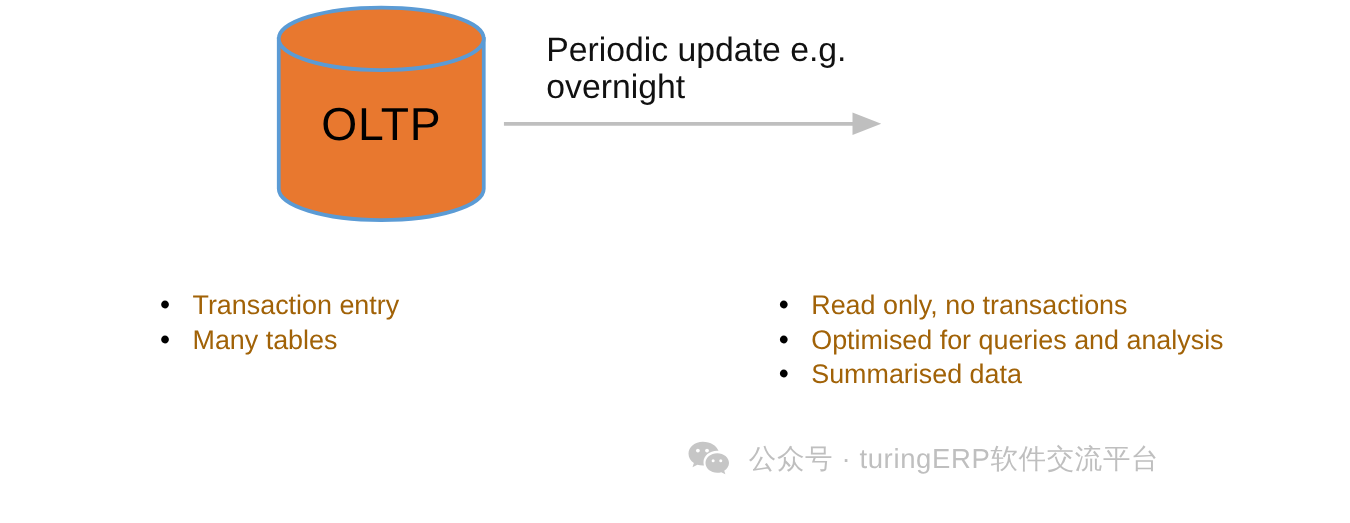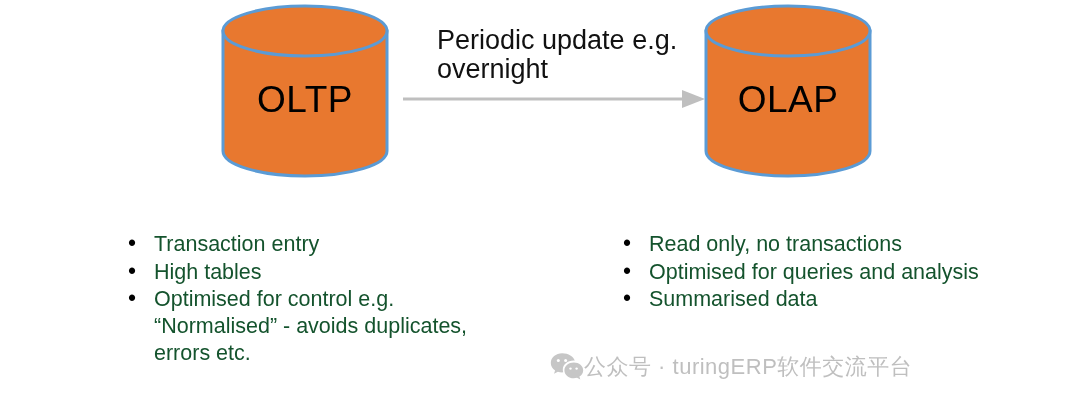--- a/index.html
+++ b/index.html
@@ -80,21 +80,21 @@
   }
 
   
   .bullet-list {
     position: absolute;
     list-style: none;
     margin: 0;
     padding: 0;
     font-size: 21.5px;
     line-height: 27px;
-    color: #14532d;
+    color: #a16207;
   }
   .bullet-list li {
     position: relative;
     padding-left: 28px;
     margin: 0 0 0.5px 0;
   }
   .bullet-list li::before {
     content: "\2022";
     position: absolute;
     left: 2px;
@@ -107,21 +107,21 @@
   #list-oltp { left: 126px; top: 231px; width: 390px; }
   #list-olap { left: 621px; top: 231px; width: 360px; }
 
   
   #watermark {
     position: absolute;
     left: 550px;
     top: 352px;
     display: flex;
     align-items: center;
-    gap: 0;
+    gap: 15px;
     color: #bfbfbf;
     font-size: 22px;
     line-height: 30px;
     user-select: none;
     white-space: nowrap;
   }
   #watermark .wm-icon {
     display: block;
     width: 34px;
     height: 30px;
@@ -138,41 +138,33 @@
 <div id="canvas">
 
   <div class="cylinder" id="cyl-oltp">
     <svg viewBox="0 0 170 176" xmlns="http://www.w3.org/2000/svg">
       <path d="M3 28 L3 148 A82 25 0 0 0 167 148 L167 28 Z" fill="#E8782F" stroke="#5B9BD5" stroke-width="3"></path>
       <ellipse cx="85" cy="28" rx="82" ry="25" fill="#E8782F" stroke="#5B9BD5" stroke-width="3"></ellipse>
     </svg>
     <div class="cyl-label">OLTP</div>
   </div>
 
-  <div class="cylinder" id="cyl-olap">
-    <svg viewBox="0 0 170 176" xmlns="http://www.w3.org/2000/svg">
-      <path d="M3 28 L3 148 A82 25 0 0 0 167 148 L167 28 Z" fill="#E8782F" stroke="#5B9BD5" stroke-width="3"></path>
-      <ellipse cx="85" cy="28" rx="82" ry="25" fill="#E8782F" stroke="#5B9BD5" stroke-width="3"></ellipse>
-    </svg>
-    <div class="cyl-label">OLAP</div>
-  </div>
 
   <div id="arrow">
     <svg viewBox="0 0 306 26" width="306" height="26" xmlns="http://www.w3.org/2000/svg">
       <line x1="0" y1="13" x2="281" y2="13" stroke="#BFBFBF" stroke-width="3"></line>
       <polygon points="279,4 302,13 279,22" fill="#BFBFBF"></polygon>
     </svg>
   </div>
 
   <div id="arrow-label">Periodic update e.g. overnight</div>
 
   <ul class="bullet-list" id="list-oltp">
     <li>Transaction entry</li>
-    <li>High tables</li>
-    <li>Optimised for control e.g. “Normalised” - avoids duplicates, errors etc.</li>
+    <li>Many tables</li>
   </ul>
 
   <ul class="bullet-list" id="list-olap">
     <li>Read only, no transactions</li>
     <li>Optimised for queries and analysis</li>
     <li>Summarised data</li>
   </ul>
 
   <div id="watermark">
     <svg class="wm-icon" viewBox="0 0 34 30" xmlns="http://www.w3.org/2000/svg">

